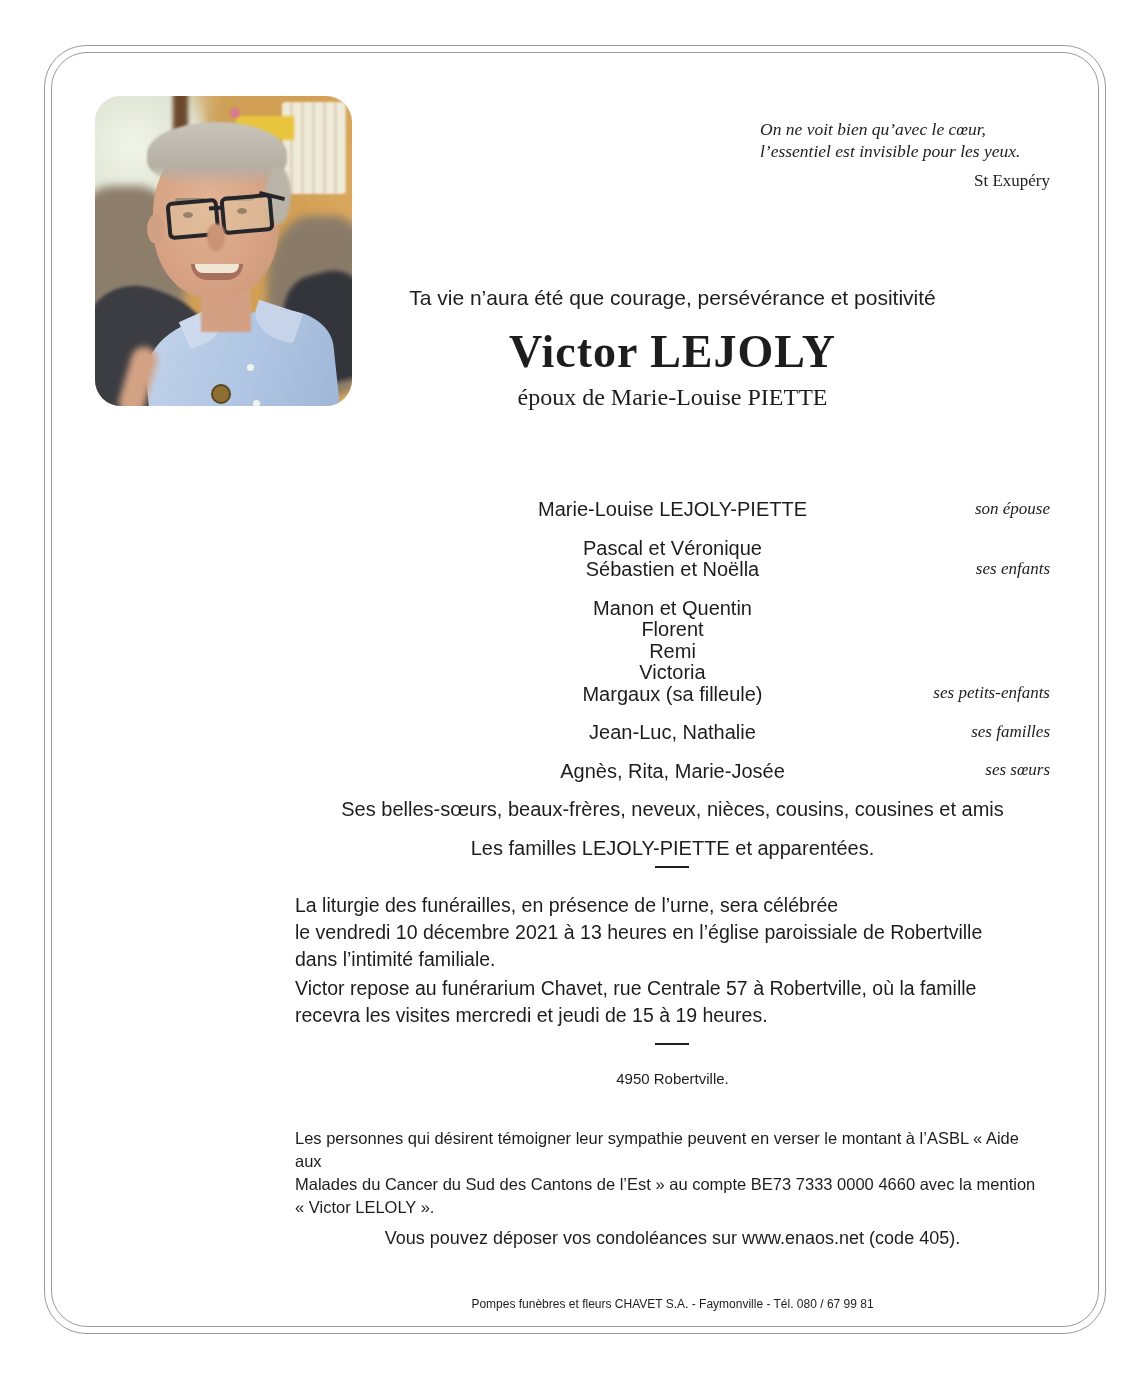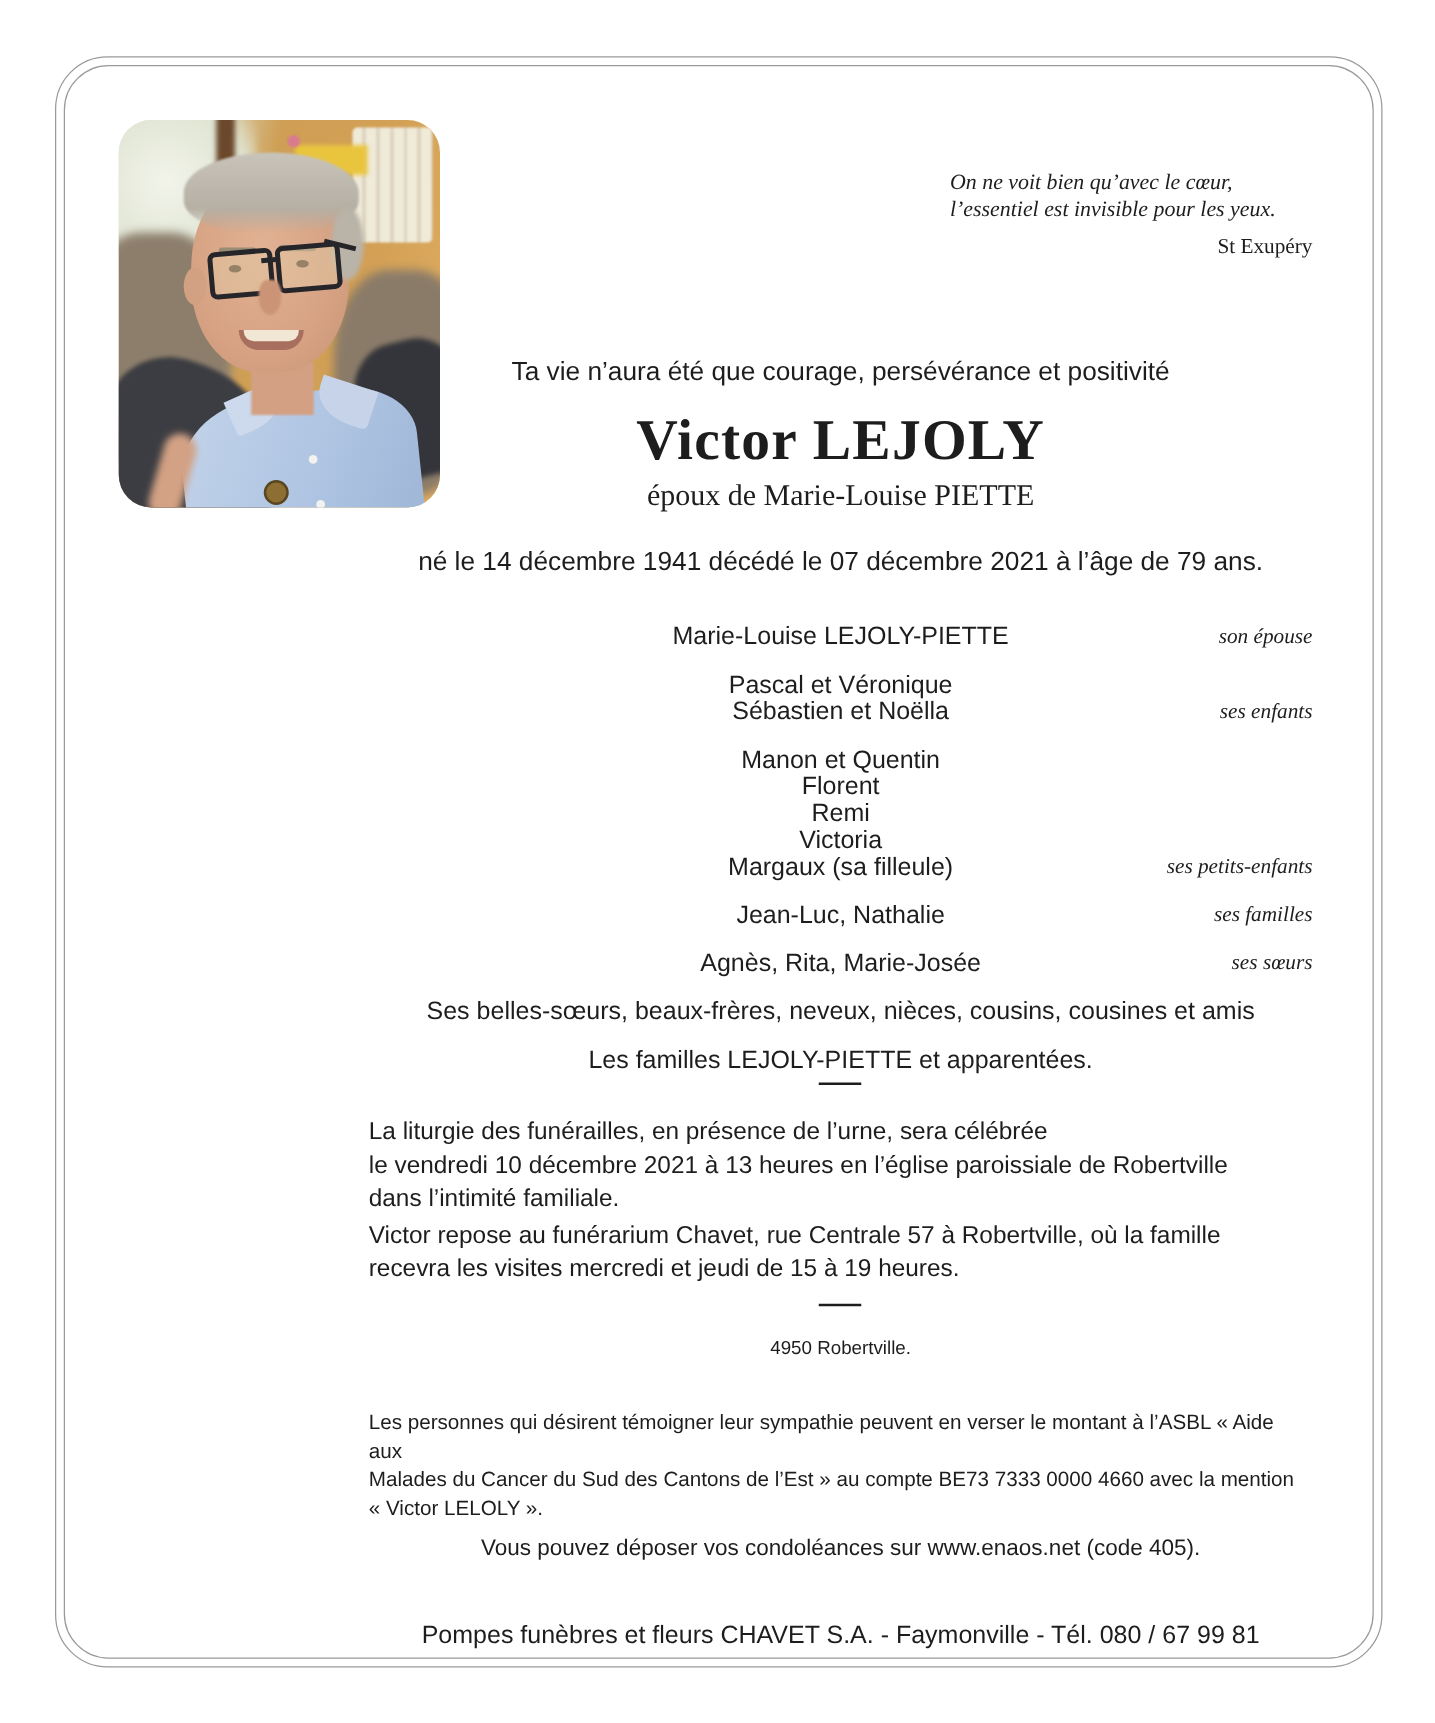--- a/index.html
+++ b/index.html
@@ -51,21 +51,21 @@
   .ph-eye-l{left:88px;top:116px;width:10px;height:6px;border-radius:50%;background:#5a4636;}
   .ph-eye-r{left:142px;top:112px;width:10px;height:6px;border-radius:50%;background:#5a4636;}
   .ph-nose{left:112px;top:128px;width:18px;height:28px;border-radius:40% 40% 50% 50%;background:#cb9477;filter:blur(1px);}
   .ph-smile{left:96px;top:168px;width:52px;height:16px;border-radius:0 0 26px 26px;background:#a96f5e;overflow:hidden;}
   .ph-teeth{left:4px;top:0;width:44px;height:9px;border-radius:0 0 8px 8px;background:#f1e7d4;}
   .ph-hand{left:-22px;top:236px;width:100px;height:110px;border-radius:45%;background:#cb9a7d;filter:blur(5px);}
   .ph-finger{left:30px;top:250px;width:26px;height:70px;border-radius:14px;background:#d3a184;transform:rotate(16deg);filter:blur(3px);}
 
   
   .abs{position:absolute;}
-  .quote-block{top:72px;right:55px;width:290px;text-align:left;margin-top:16px;}
+  .quote-block{top:72px;right:55px;width:290px;text-align:left;}
   .quote-line{font-family:"Liberation Serif",serif;font-style:italic;font-size:17.5px;line-height:22px;}
   .quote-author{font-family:"Liberation Serif",serif;font-size:17px;text-align:right;margin-top:9px;}
 
   .content-col{left:250px;width:755px;text-align:center;}
   .epitaph{top:240px;font-size:21px;}
   .deceased-name{top:281px;font-family:"Liberation Serif",serif;font-weight:bold;font-size:46px;line-height:50px;letter-spacing:1px;}
   .spouse-line{top:338px;font-family:"Liberation Serif",serif;font-weight:normal;font-size:24px;}
   .dates-line{top:392px;font-size:21px;}
 
   .family-list{left:250px;top:453px;width:755px;}
@@ -77,21 +77,21 @@
   .separator{width:34px;height:2px;background:#1d1d1d;left:610px;}
   .sep1{top:820px;}
   .sep2{top:997px;}
 
   .para{left:250px;width:755px;text-align:left;font-size:19.5px;line-height:27px;white-space:pre-line;}
   .para-liturgy{top:846px;}
   .para-repose{top:929px;}
   .locality{top:1024px;font-size:15px;}
   .donation{top:1081px;font-size:16.5px;line-height:23px;white-space:pre-line;}
   .condolences{top:1182px;font-size:18px;}
-  .footer-line{top:1251px;font-size:20px;}
+  .footer-line{top:1251px;font-size:12px;}
 </style>
 </head>
 <body>
 
 <div class="page">
   <div class="card">
     <div class="card-inner-frame"></div>
 
     <div class="photo">
       <div class="ph-window"></div>
@@ -132,21 +132,20 @@
 
     <div class="abs quote-block">
       <div class="quote-line">On ne voit bien qu’avec le cœur,</div>
       <div class="quote-line">l’essentiel est invisible pour les yeux.</div>
       <div class="quote-author">St Exupéry</div>
     </div>
 
     <div class="abs content-col epitaph">Ta vie n’aura été que courage, persévérance et positivité</div>
     <div class="abs content-col deceased-name">Victor LEJOLY</div>
     <div class="abs content-col spouse-line">époux de Marie-Louise PIETTE</div>
-    <div class="abs content-col dates-line">né le 14 décembre 1941 décédé le 07 décembre 2021 à l’âge de 79 ans.</div>
 
     <div class="abs family-list">
       <div class="family-group">
         <div class="group-names">
             <div class="family-name">Marie-Louise LEJOLY-PIETTE</div>
           </div>
         <div class="group-relation">son épouse</div>
       </div>
 
       <div class="family-group">

